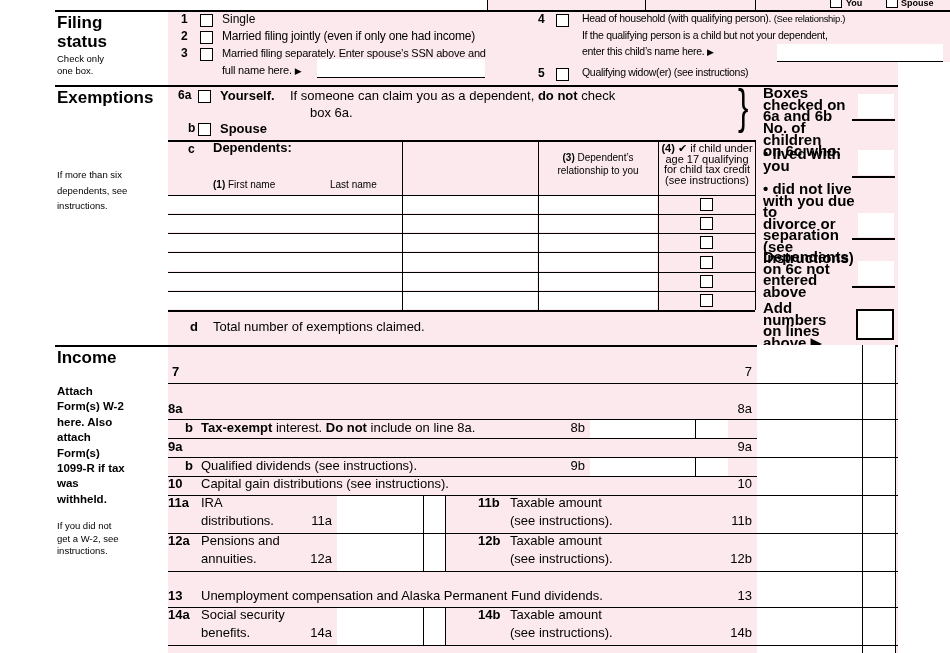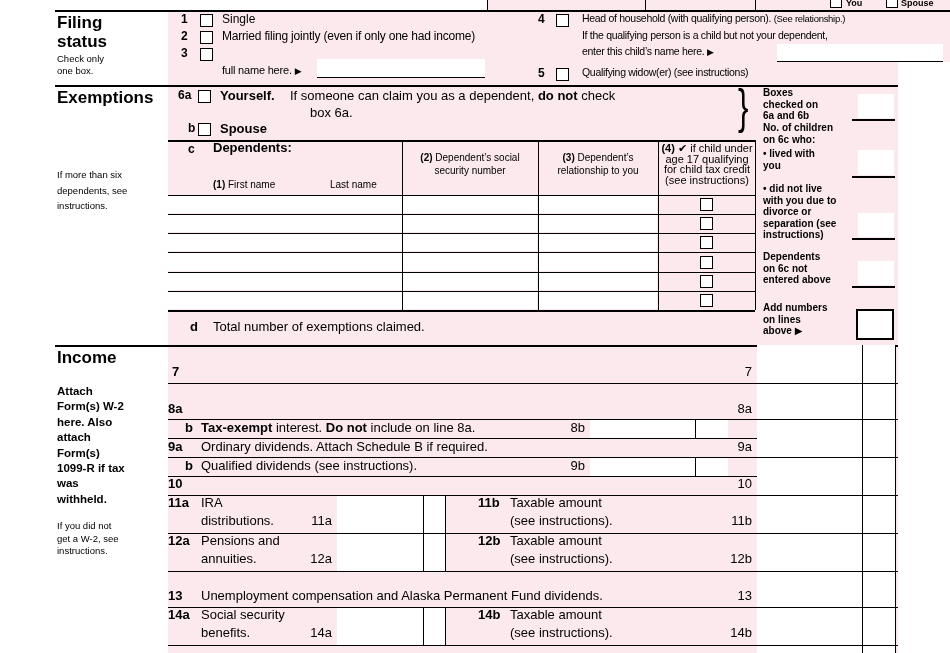--- a/index.html
+++ b/index.html
@@ -17,21 +17,21 @@
   .b{font-weight:bold}
   .h1{font-size:17px;font-weight:bold;line-height:19px}
   .t13{font-size:13px}
   .t12{font-size:12px}
   .t11{font-size:11px;letter-spacing:-0.2px}
   .t105{font-size:10.5px;letter-spacing:-0.3px}
   .t10{font-size:10px}
   .t95{font-size:9.5px}
   .t9{font-size:9px}
   .t85{font-size:11px}
-  .sb{font-size:10px;font-weight:bold;line-height:11.5px;white-space:pre-line}
+  .sb{font-size:15px;font-weight:bold;line-height:11.5px;white-space:pre-line}
   .ctr{text-align:center;white-space:normal}
   .ra{text-align:right}
   .arrow{font-size:9px}
   .brace{position:absolute;font-size:48px;font-weight:400;line-height:46px;transform:scaleX(.65);transform-origin:left top}
 </style>
 </head>
 <body>
 
 <div class="page">
 
@@ -59,20 +59,21 @@
   <div class="txt t12 b" style="left:181px;top:13px">1</div>
   <div class="cb" style="left:200px;top:14px"></div>
   <div class="txt t12" style="left:222px;top:13px">Single</div>
 
   <div class="txt t12 b" style="left:181px;top:30px">2</div>
   <div class="cb" style="left:200px;top:31px"></div>
   <div class="txt t12" style="left:222px;top:30px;letter-spacing:-0.2px">Married filing jointly (even if only one had income)</div>
 
   <div class="txt t12 b" style="left:181px;top:47px">3</div>
   <div class="cb" style="left:200px;top:48px"></div>
+  <div class="txt t11" style="left:222px;top:47px">Married filing separately. Enter spouse’s SSN above and</div>
   <div class="txt t11" style="left:222px;top:64px"><span>full name here. </span><span class="arrow">▶</span></div>
   <div class="inbox" style="left:317px;top:59px;width:168px;height:18px"></div>
 
   <div class="txt t12 b" style="left:538px;top:13px">4</div>
   <div class="cb" style="left:556px;top:14px"></div>
   <div class="txt t105" style="left:582px;top:13px"><span>Head of household (with qualifying person). </span><span class="t95">(See relationship.)</span></div>
   <div class="txt t105" style="left:582px;top:30px">If the qualifying person is a child but not your dependent,</div>
   <div class="txt t105" style="left:582px;top:46px"><span>enter this child’s name here. </span><span class="arrow">▶</span></div>
   <div class="inbox" style="left:777px;top:44px;width:166px;height:17px"></div>
 
@@ -138,21 +139,20 @@
   <div class="hl" style="left:168px;top:310px;width:587px;height:1.5px"></div>
   <div class="vl" style="left:402px;top:140px;height:170px"></div>
   <div class="vl" style="left:538px;top:140px;height:170px"></div>
   <div class="vl" style="left:658px;top:140px;height:170px"></div>
   <div class="vl" style="left:755px;top:140px;height:170px"></div>
 
   <div class="txt t12 b" style="left:188px;top:143px">c</div>
   <div class="txt t13 b" style="left:213px;top:141px">Dependents:</div>
   <div class="txt t10" style="left:213px;top:179px"><span class="b">(1)</span><span> First name</span></div>
   <div class="txt t10" style="left:330px;top:179px">Last name</div>
-  <div class="abs t10 ctr" style="left:404px;top:152px;width:132px;line-height:12.5px"><span class="b">(2)</span><span> Dependent’s social security number</span></div>
   <div class="abs t10 ctr" style="left:540px;top:152px;width:116px;line-height:12.5px"><span class="b">(3)</span><span> Dependent’s relationship to you</span></div>
   <div class="abs t85 ctr" style="left:661px;top:143px;width:92px;line-height:10.5px"><span class="b">(4)</span> <span>✔</span><span> if child under age 17 qualifying for child tax credit (see instructions)</span></div>
 
   <div class="txt t13 b" style="left:190px;top:320px">d</div>
   <div class="txt t13" style="left:213px;top:320px">Total number of exemptions claimed.</div>
 
   <div class="abs sb" style="left:763px;top:87px;width:92px">Boxes
 checked on
 6a and 6b</div>
   <div class="whitecell" style="left:858px;top:94px;width:36px;height:24px"></div>
@@ -235,28 +235,28 @@
   <div class="txt t13 ra" style="left:722px;top:365px;width:30px">7</div>
 
   <div class="txt t13 b" style="left:168px;top:402px">8a</div>
   <div class="txt t13 ra" style="left:722px;top:402px;width:30px">8a</div>
 
   <div class="txt t13 b" style="left:185px;top:421px">b</div>
   <div class="txt t13" style="left:201px;top:421px"><span class="b">Tax-exempt</span><span> interest. </span><span class="b">Do not</span><span> include on line 8a.</span></div>
   <div class="txt t13 ra" style="left:555px;top:421px;width:30px">8b</div>
 
   <div class="txt t13 b" style="left:168px;top:440px">9a</div>
-  <div class="txt t13" style="left:201px;top:440px">Ordinary dividends. Attach Schedule B if required.</div>
   <div class="txt t13 ra" style="left:722px;top:440px;width:30px">9a</div>
 
   <div class="txt t13 b" style="left:185px;top:459px">b</div>
   <div class="txt t13" style="left:201px;top:459px">Qualified dividends (see instructions).</div>
   <div class="txt t13 ra" style="left:555px;top:459px;width:30px">9b</div>
 
   <div class="txt t13 b" style="left:168px;top:477px">10</div>
+  <div class="txt t13" style="left:201px;top:477px">Capital gain distributions (see instructions).</div>
   <div class="txt t13 ra" style="left:722px;top:477px;width:30px">10</div>
 
   <div class="txt t13 b" style="left:168px;top:496px">11a</div>
   <div class="txt t13" style="left:201px;top:496px">IRA</div>
   <div class="txt t13" style="left:201px;top:514px">distributions.</div>
   <div class="txt t13 ra" style="left:300px;top:514px;width:32px">11a</div>
   <div class="txt t13 b" style="left:478px;top:496px">11b</div>
   <div class="txt t13" style="left:510px;top:496px">Taxable amount</div>
   <div class="txt t13" style="left:510px;top:514px">(see instructions).</div>
   <div class="txt t13 ra" style="left:718px;top:514px;width:34px">11b</div>

